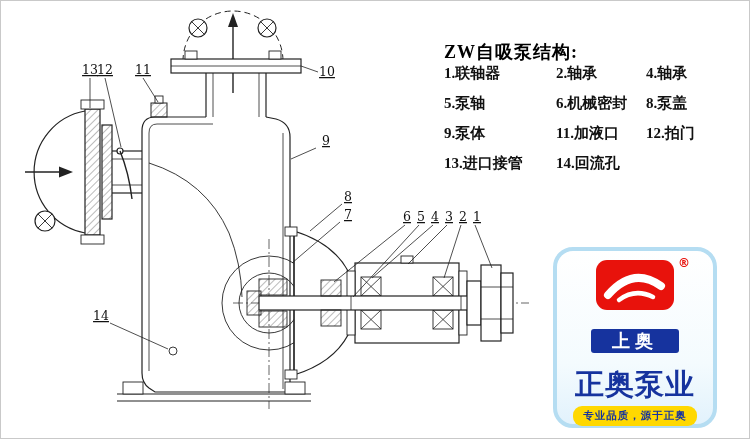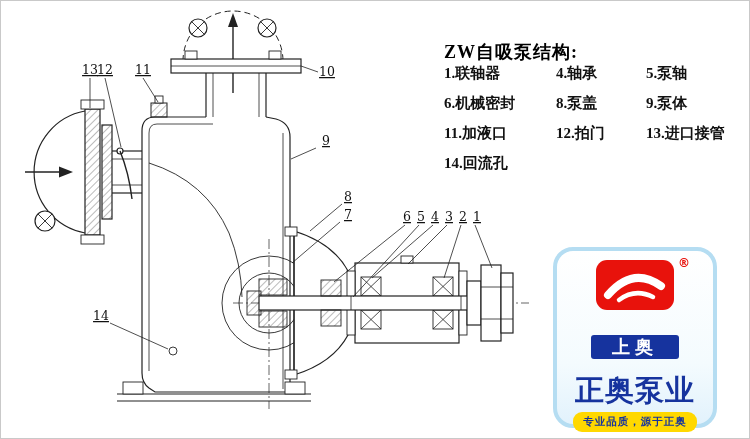--- a/index.html
+++ b/index.html
@@ -15,21 +15,21 @@
   .legend-grid{display:grid;grid-template-columns:112px 90px 102px;row-gap:11px;
                font-family:"Liberation Serif",serif;font-weight:600;font-size:15px;color:#111}
   .lg-item{white-space:nowrap}
 
   #logo-card{position:absolute;left:552px;top:246px;width:164px;height:181px;border:4px solid #b5ddf2;
              border-radius:20px;background:linear-gradient(180deg,#ffffff 0%,#f4fbfe 65%,#e2f2fc 100%);
              display:flex;flex-direction:column;align-items:center;padding-top:8px}
   .emblem-wrap{position:relative}
   .reg{position:absolute;right:-15px;top:-3px;color:#e8120c;font-size:12px;font-weight:bold;
        font-family:"DejaVu Sans",sans-serif}
-  .brand-top{margin-top:20px;background:#16339e;color:#fff;font-weight:700;font-size:18px;line-height:24px;
+  .brand-top{margin-top:14px;background:#16339e;color:#fff;font-weight:700;font-size:18px;line-height:24px;
              padding:0 21px;letter-spacing:5px;border-radius:3px}
   .brand-main{margin-top:14px;color:#16339e;font-weight:800;font-size:29px;line-height:34px;letter-spacing:1px;
               font-family:"Liberation Serif",serif}
   .tagline{margin-top:5px;background:#ffd800;color:#16339e;font-size:10.5px;font-weight:700;
            padding:3px 10px;border-radius:9px;letter-spacing:1px;white-space:nowrap}
 </style>
 </head>
 <body>
 
 <div id="stage">
@@ -199,20 +199,21 @@
       <text class="callout-num" x="462" y="220">2</text>
       <text class="callout-num" x="476" y="220">1</text>
       <text class="callout-num" x="100" y="319">14</text>
     </g>
   </svg>
 
   <div id="legend">
     <div class="legend-title">ZW自吸泵结构:</div>
     <div class="legend-grid">
       <div class="lg-item"><span>1.</span><span>联轴器</span></div>
+      <div class="lg-item"><span>2.</span><span>轴承</span></div>
       <div class="lg-item"><span>4.</span><span>轴承</span></div>
       <div class="lg-item"><span>5.</span><span>泵轴</span></div>
       <div class="lg-item"><span>6.</span><span>机械密封</span></div>
       <div class="lg-item"><span>8.</span><span>泵盖</span></div>
       <div class="lg-item"><span>9.</span><span>泵体</span></div>
       <div class="lg-item"><span>11.</span><span>加液口</span></div>
       <div class="lg-item"><span>12.</span><span>拍门</span></div>
       <div class="lg-item"><span>13.</span><span>进口接管</span></div>
       <div class="lg-item"><span>14.</span><span>回流孔</span></div>
     </div>

